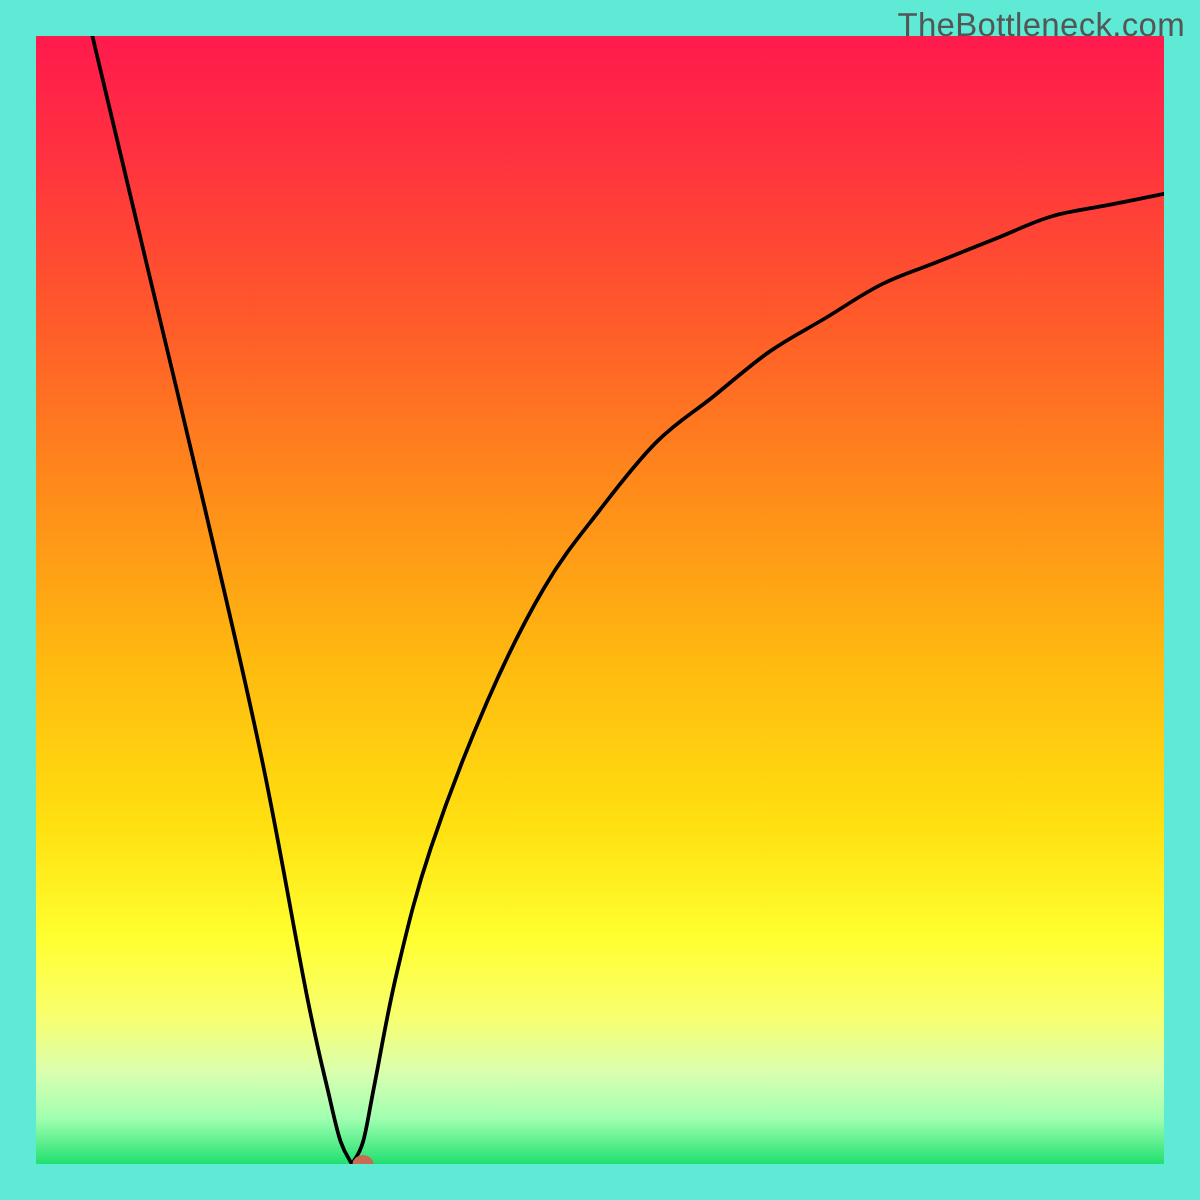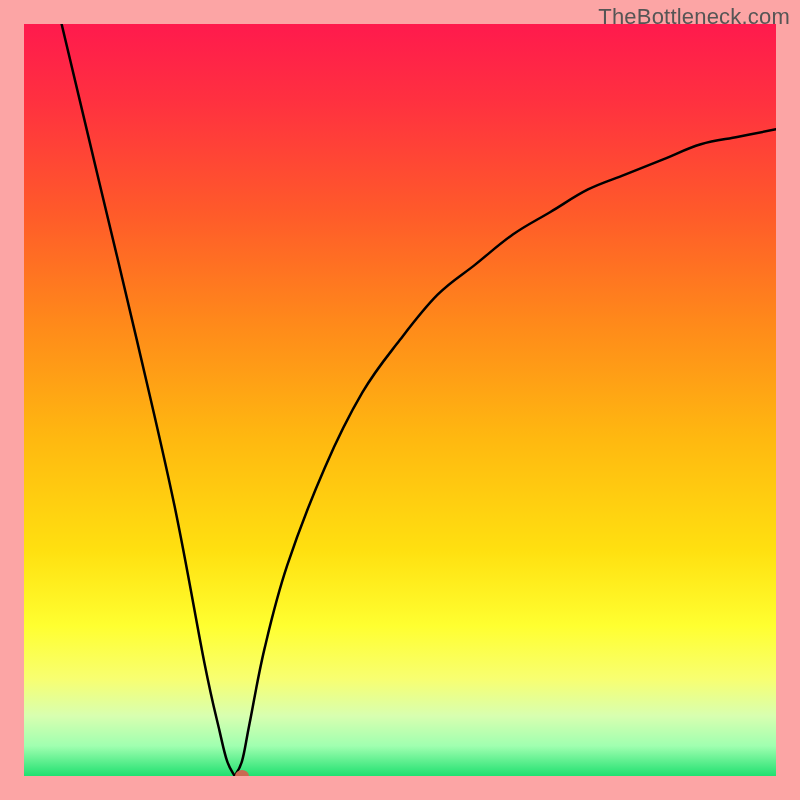--- a/index.html
+++ b/index.html
@@ -7,21 +7,21 @@
     padding: 0;
     width: 800px;
     height: 800px;
     overflow: hidden;
     font-family: Arial, Helvetica, sans-serif;
   }
   .chart-container {
     position: relative;
     width: 800px;
     height: 800px;
-    background: #fca5a5;
+    background: #5eead4;
   }
   .plot-area {
     position: absolute;
     left: 24px;
     top: 24px;
     width: 752px;
     height: 752px;
     overflow: hidden;
   }
   .gradient-bg {

